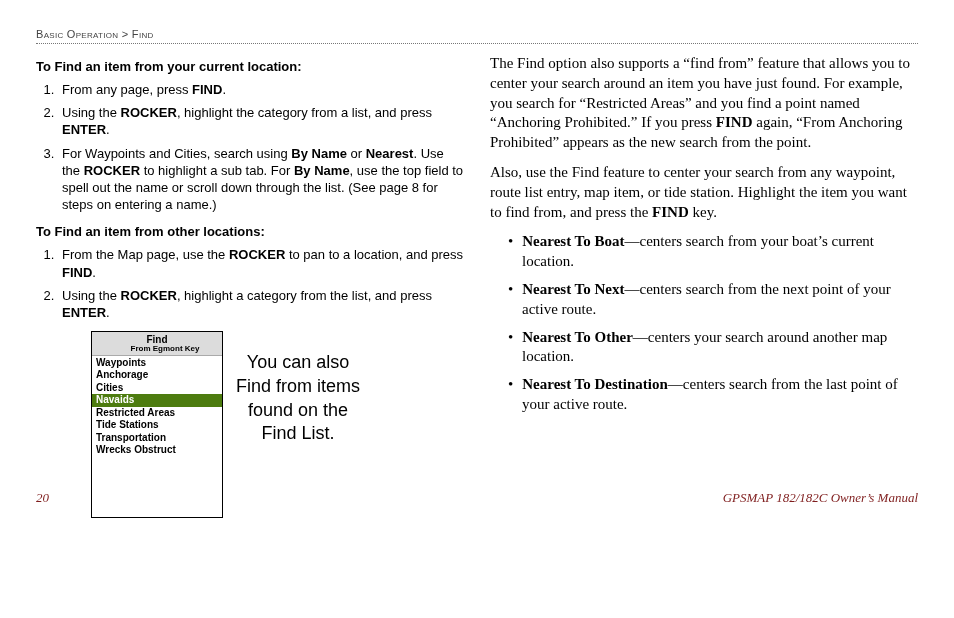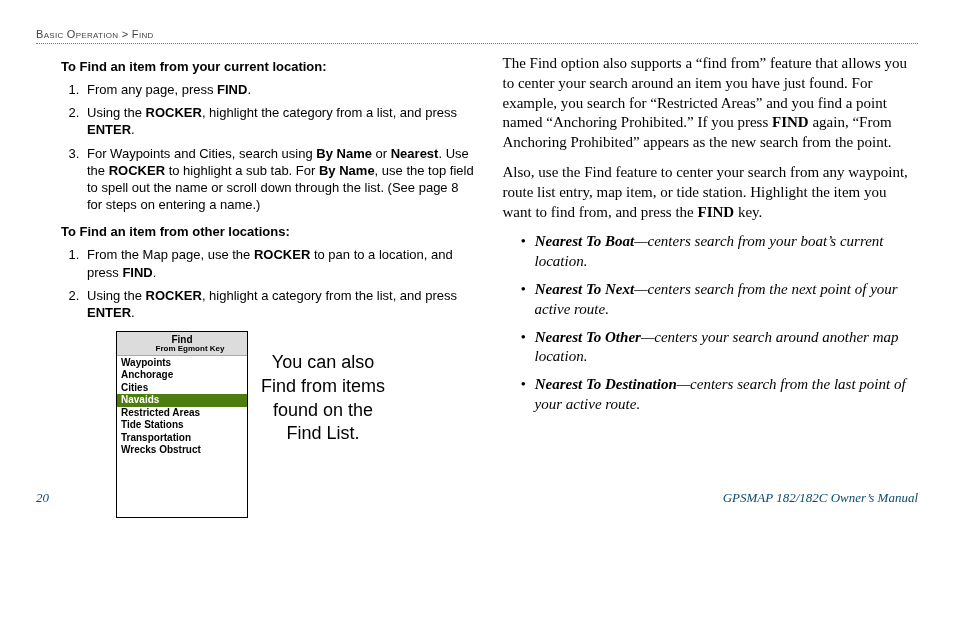--- a/index.html
+++ b/index.html
@@ -30,21 +30,21 @@
   }
   .columns {
     display: flex;
     gap: 26px;
   }
   .col {
     width: 50%;
     font-size: 14.5px;
     line-height: 1.32;
   }
-  .col.left  { font-family: Arial, Helvetica, sans-serif; font-size: 13px; margin-left: 25px; }
+  .col.left  { font-family: Arial, Helvetica, sans-serif; font-size: 13px; }
   .col.right { font-family: "Times New Roman", Times, serif; font-size: 15px; }
   .heading {
     font-weight: bold;
     margin: 4px 0 6px 0;
   }
   ol.steps {
     margin: 0 0 10px 22px;
     padding: 0;
   }
   ol.steps li { margin: 0 0 6px 0; padding-left: 4px; }
@@ -95,40 +95,39 @@
     text-align: center;
     width: 130px;
     margin-top: 20px;
   }
 
   .right p { margin: 0 0 10px 0; }
   ul.bullets {
     list-style: none;
     padding: 0;
     margin: 4px 0 0 0;
-    font-style: italic;
   }
   ul.bullets li {
     padding-left: 32px;
     text-indent: -14px;
     margin: 0 0 8px 0;
   }
   ul.bullets li::before { content: "•"; padding-right: 9px; }
 
   .footer {
     position: absolute;
     left: 36px;
     right: 36px;
     bottom: 16px;
     display: flex;
     justify-content: space-between;
     font-style: italic;
     font-family: "Times New Roman", Times, serif;
     font-size: 13px;
-    color: #0c4a6e;
+    color: #7f1d1d;
   }
 </style>
 </head>
 <body>
 
 <div class="page">
 
   <div class="breadcrumb">
     <span class="sc">Basic Operation</span><span> &gt; </span><span class="sc">Find</span>
   </div>

